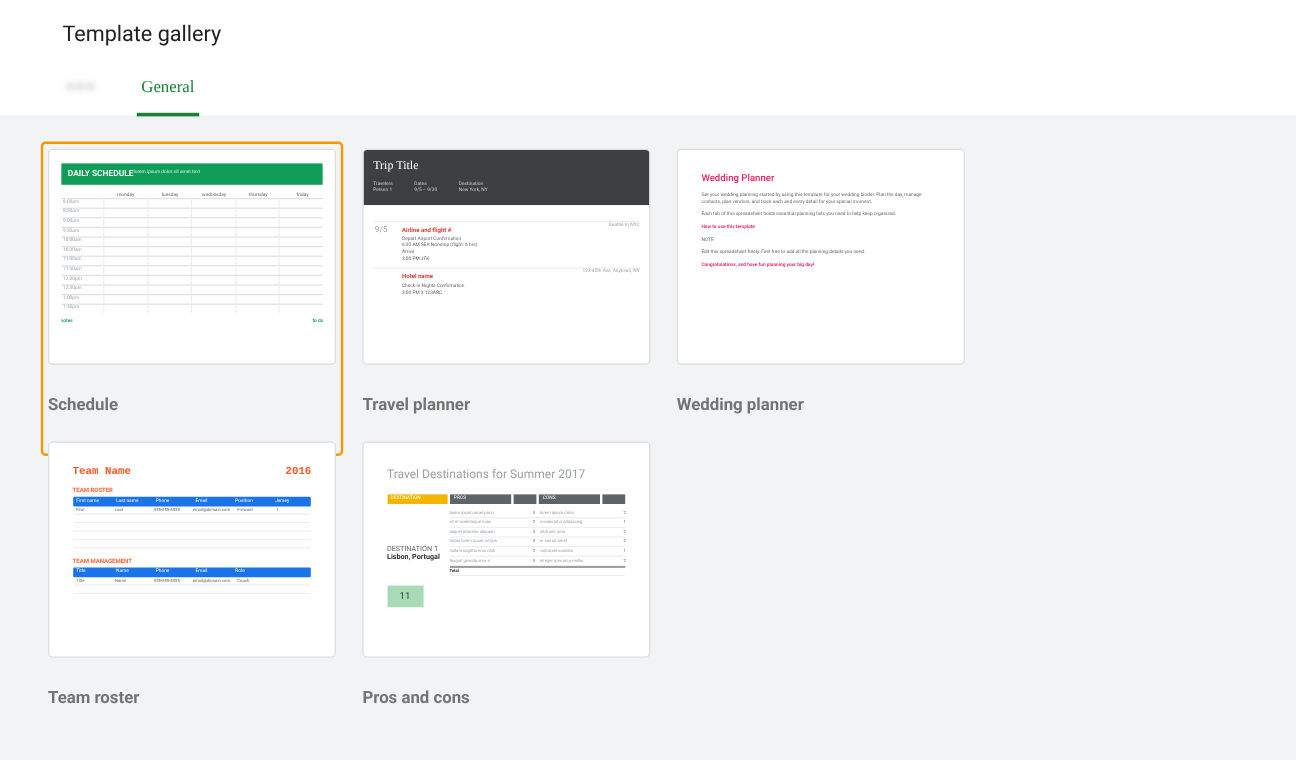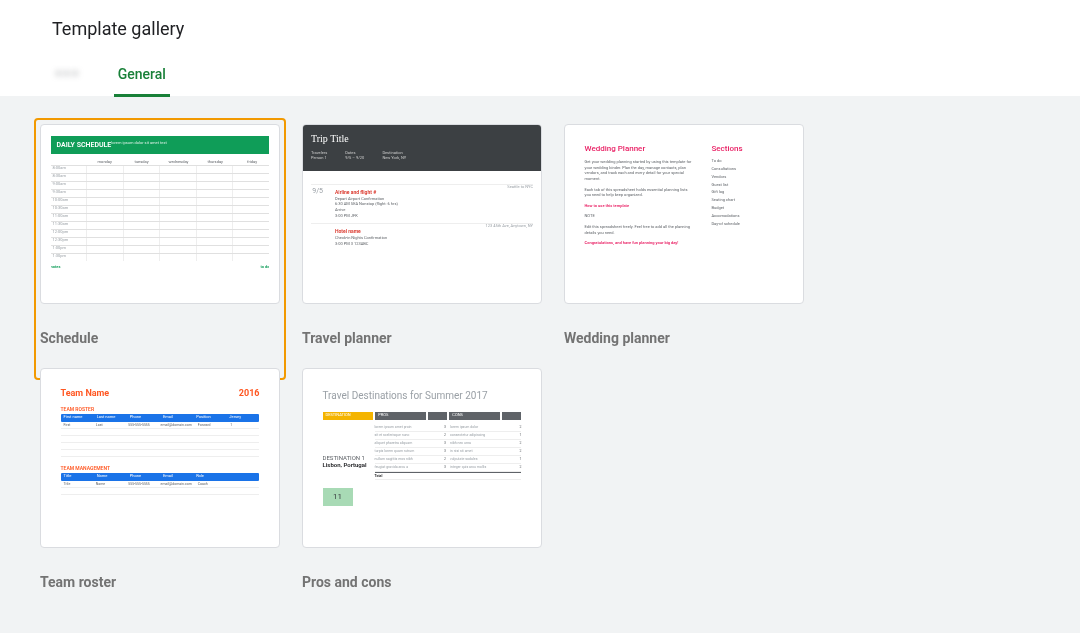--- a/index.html
+++ b/index.html
@@ -25,20 +25,21 @@
   }
   .tab {
     padding: 8px 4px 12px 4px;
     font-size: 14px;
     font-weight: 500;
     color: #5f6368;
     cursor: pointer;
     border-bottom: 3px solid transparent;
     position: relative;
     top: 1px;
+    font-family: Liberation Serif, serif;
   }
   .tab.active {
     color: #188038;
     border-bottom: 3px solid #188038;
   }
   .tab.blurred {
     filter: blur(3px);
     color: #5f6368;
   }
   .gallery-area {
@@ -140,21 +141,21 @@
   .wed{padding:8px 10px;display:flex;gap:18px;}
   .wed-left{flex:1;}
   .wed-right{width:72px;}
   .wed h2{color:#e91e63;font-size:8px;font-weight:500;margin-bottom:6px;}
   .wed p{font-size:4px;color:#5f6368;margin-bottom:5px;line-height:1.4;}
   .wed .pink{color:#e91e63;font-size:4px;font-weight:600;}
   .wed-list div{font-size:4px;color:#5f6368;margin-bottom:3px;}
 
   
   .roster{padding:8px 10px;}
-  .roster-top{display:flex;justify-content:space-between;align-items:flex-end;}
+  .roster-top{display:flex;justify-content:space-between;align-items:flex-end;font-family:Liberation Mono, monospace;}
   .roster-top .name{color:#ff5722;font-size:9px;font-weight:700;}
   .roster-top .year{color:#ff5722;font-size:9px;font-weight:700;}
   .roster-sec{font-size:5px;color:#ff5722;margin-top:8px;margin-bottom:2px;font-weight:600;}
   .roster-hdr{background:#1a73e8;height:8px;border-radius:1px;display:flex;}
   .roster-hdr div{flex:1;font-size:4px;color:white;padding:1px 3px;}
   .roster-row{display:flex;height:7px;border-bottom:1px solid #eee;}
   .roster-row div{flex:1;font-size:3.5px;color:#5f6368;padding:1px 3px;}
 
   
   .proscons{padding:10px;}
@@ -360,34 +361,20 @@
         <div class="thumb wed">
           <div class="wed-left">
             <h2>Wedding Planner</h2>
             <p>Get your wedding planning started by using this template for your wedding binder. Plan the day, manage contacts, plan vendors, and track each and every detail for your special moment.</p>
             <p>Each tab of this spreadsheet holds essential planning lists you need to help keep organized.</p>
             <p class="pink">How to use this template</p>
             <p>NOTE</p>
             <p>Edit this spreadsheet freely. Feel free to add all the planning details you need.</p>
             <p class="pink">Congratulations, and have fun planning your big day!</p>
           </div>
-          <div class="wed-right">
-            <h2>Sections</h2>
-            <div class="wed-list">
-              <div>To do</div>
-              <div>Consultations</div>
-              <div>Vendors</div>
-              <div>Guest list</div>
-              <div>Gift log</div>
-              <div>Seating chart</div>
-              <div>Budget</div>
-              <div>Accomodations</div>
-              <div>Day-of schedule</div>
-            </div>
-          </div>
         </div>
       </div>
       <div class="template-label">Wedding planner</div>
     </div>
 
     <div class="template-wrapper">
       <div class="template-card">
         <div class="thumb roster">
           <div class="roster-top">
             <span class="name">Team Name</span>

